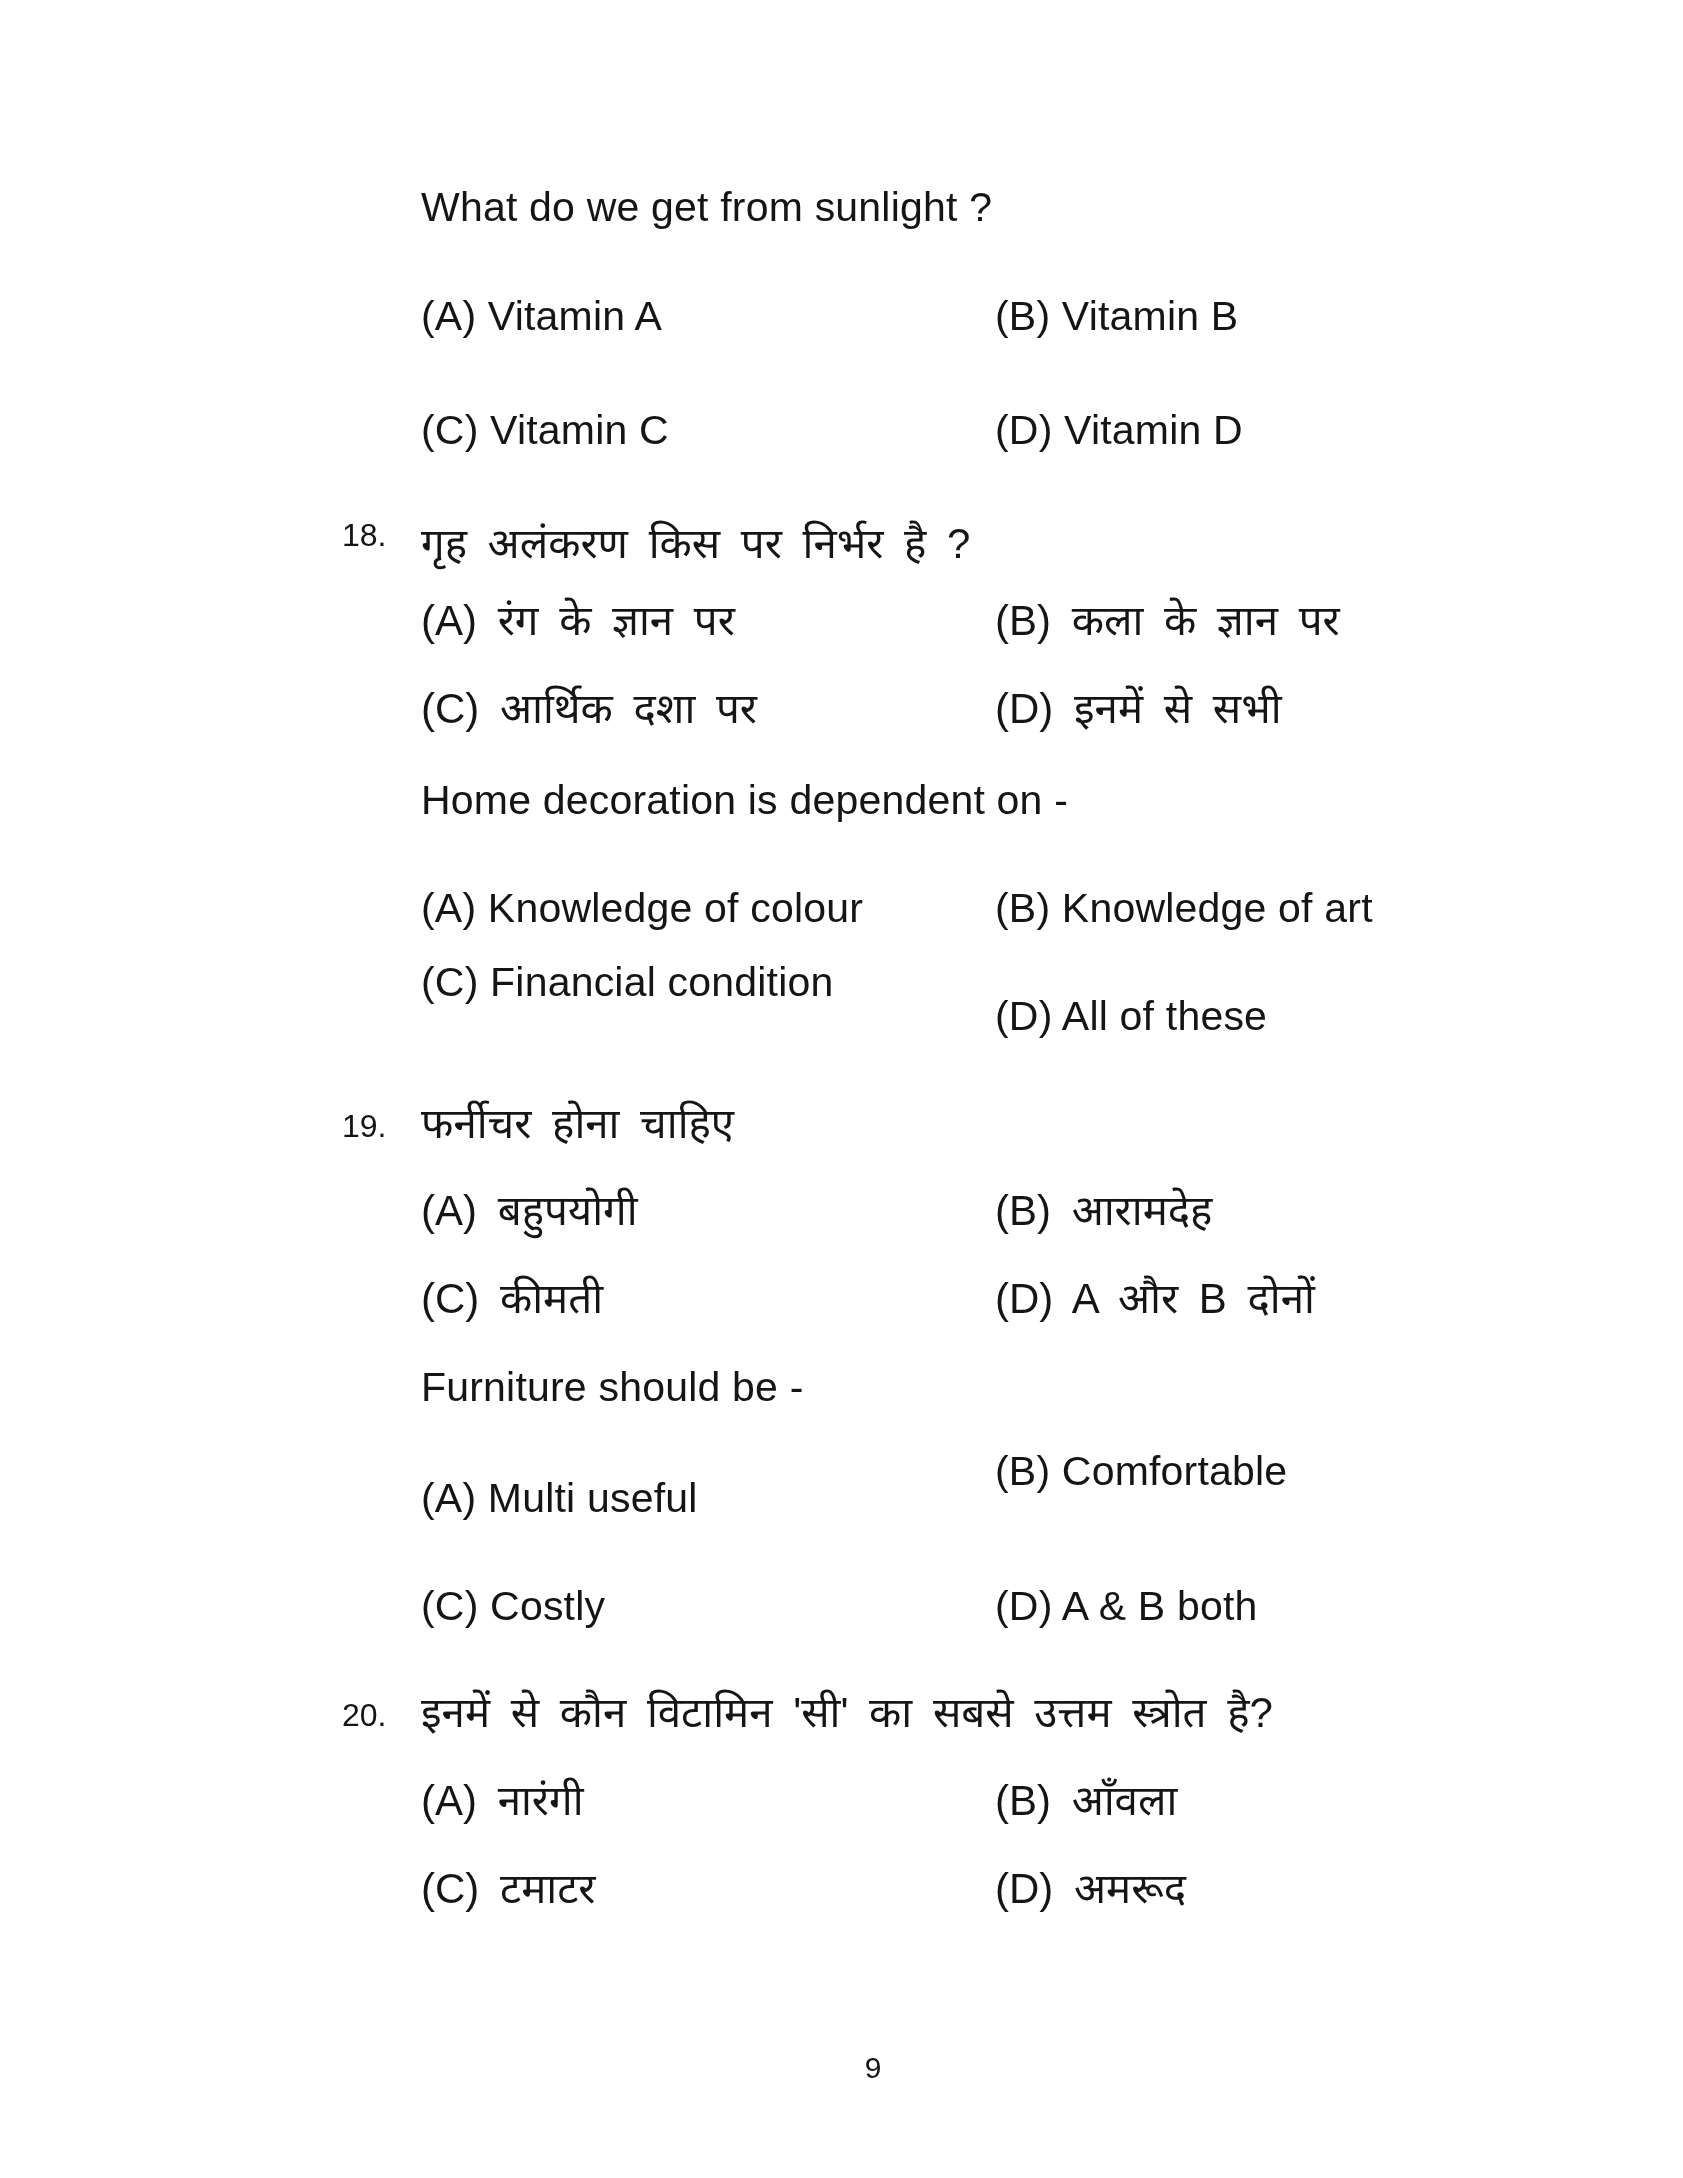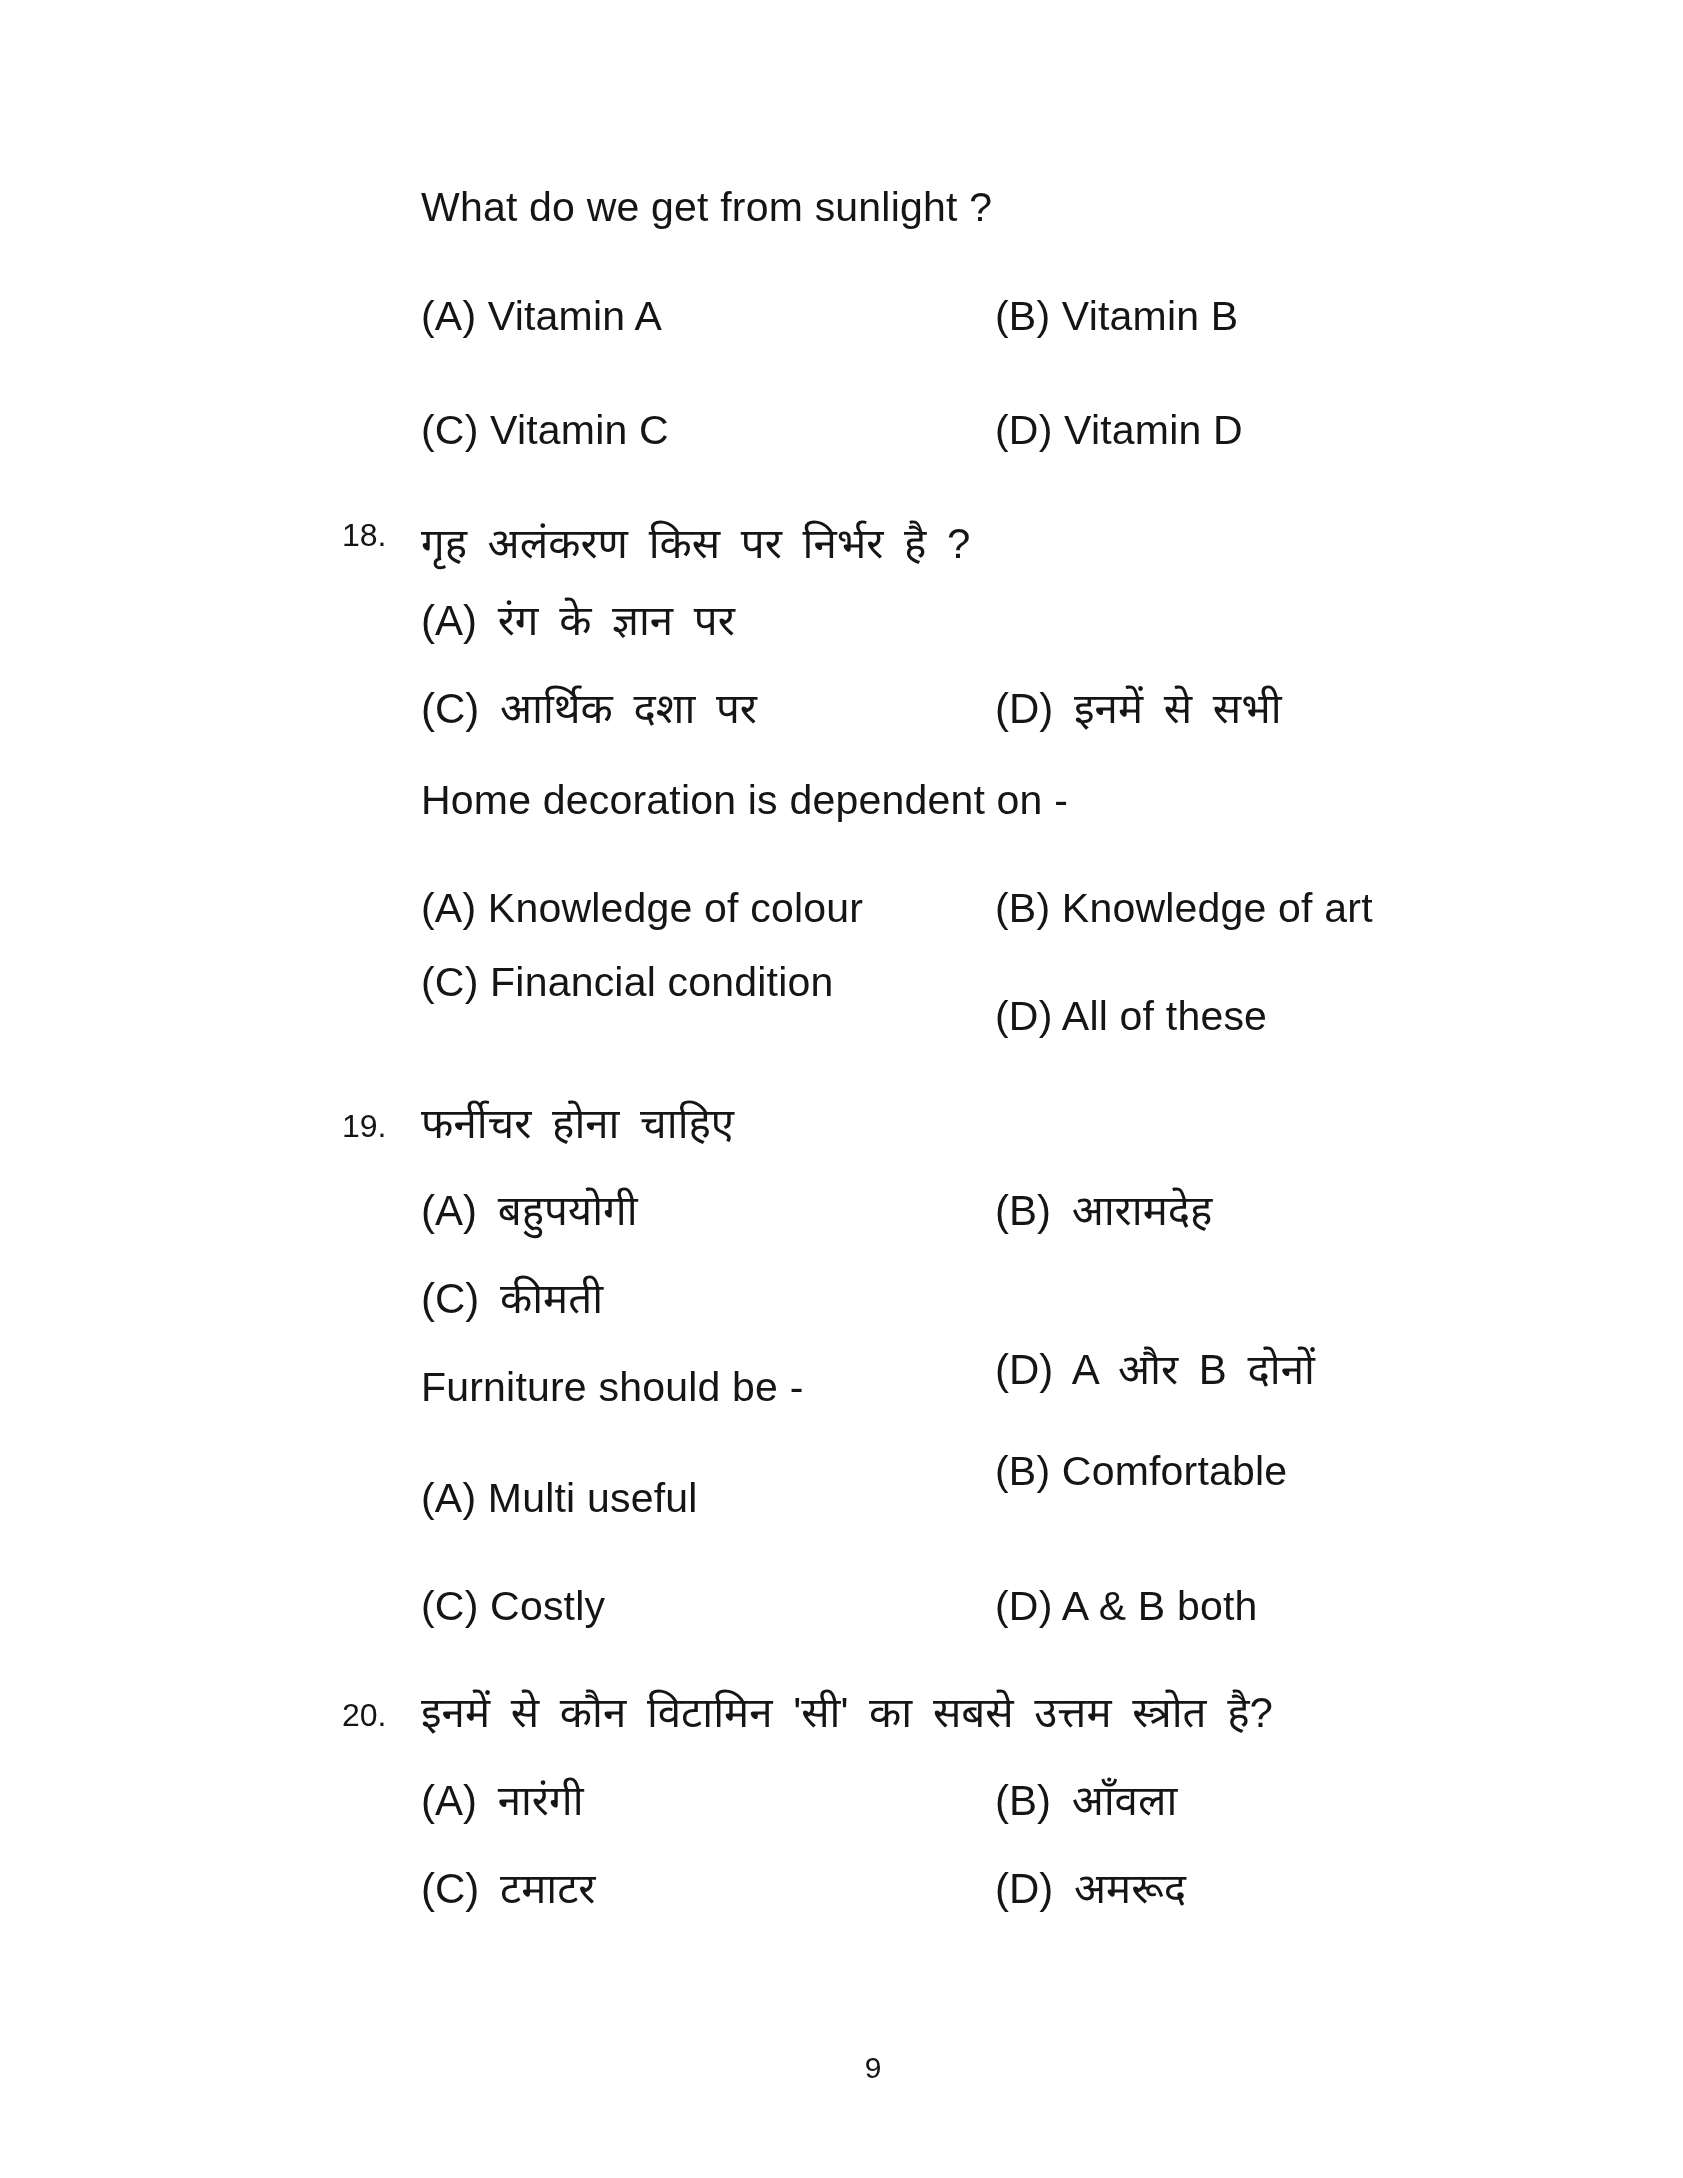--- a/index.html
+++ b/index.html
@@ -50,35 +50,36 @@
 
   <div class="line en col1" style="top:184px">What do we get from sunlight ?</div>
   <div class="line en col1" style="top:293px">(A) Vitamin A</div>
   <div class="line en col2" style="top:293px">(B) Vitamin B</div>
   <div class="line en col1" style="top:407px">(C) Vitamin C</div>
   <div class="line en col2" style="top:407px">(D) Vitamin D</div>
 
   <div class="line num qnum" style="top:517px">18.</div>
   <div class="line hi col1" style="top:520px">गृह अलंकरण किस पर निर्भर है ?</div>
   <div class="line hi col1" style="top:597px">(A) रंग के ज्ञान पर</div>
+  <div class="line hi col2" style="top:597px">(B) कला के ज्ञान पर</div>
   <div class="line hi col1" style="top:685px">(C) आर्थिक दशा पर</div>
   <div class="line hi col2" style="top:685px">(D) इनमें से सभी</div>
 
   <div class="line en col1" style="top:777px">Home decoration is dependent on -</div>
   <div class="line en col1" style="top:885px">(A) Knowledge of colour</div>
   <div class="line en col2" style="top:885px">(B) Knowledge of art</div>
   <div class="line en col1" style="top:959px">(C) Financial condition</div>
   <div class="line en col2" style="top:993px">(D) All of these</div>
 
   <div class="line num qnum" style="top:1108px">19.</div>
   <div class="line hi col1" style="top:1100px">फर्नीचर होना चाहिए</div>
   <div class="line hi col1" style="top:1187px">(A) बहुपयोगी</div>
   <div class="line hi col2" style="top:1187px">(B) आरामदेह</div>
   <div class="line hi col1" style="top:1275px">(C) कीमती</div>
-  <div class="line hi col2" style="top:1346px">(D) A और B दोनों</div>
+  <div class="line hi col2" style="top:1275px">(D) A और B दोनों</div>
 
   <div class="line en col1" style="top:1364px">Furniture should be -</div>
   <div class="line en col1" style="top:1475px">(A) Multi useful</div>
   <div class="line en col2" style="top:1448px">(B) Comfortable</div>
   <div class="line en col1" style="top:1583px">(C) Costly</div>
   <div class="line en col2" style="top:1583px">(D) A &amp; B both</div>
 
   <div class="line num qnum" style="top:1697px">20.</div>
   <div class="line hi col1" style="top:1689px">इनमें से कौन विटामिन 'सी' का सबसे उत्तम स्त्रोत है?</div>
   <div class="line hi col1" style="top:1777px">(A) नारंगी</div>

